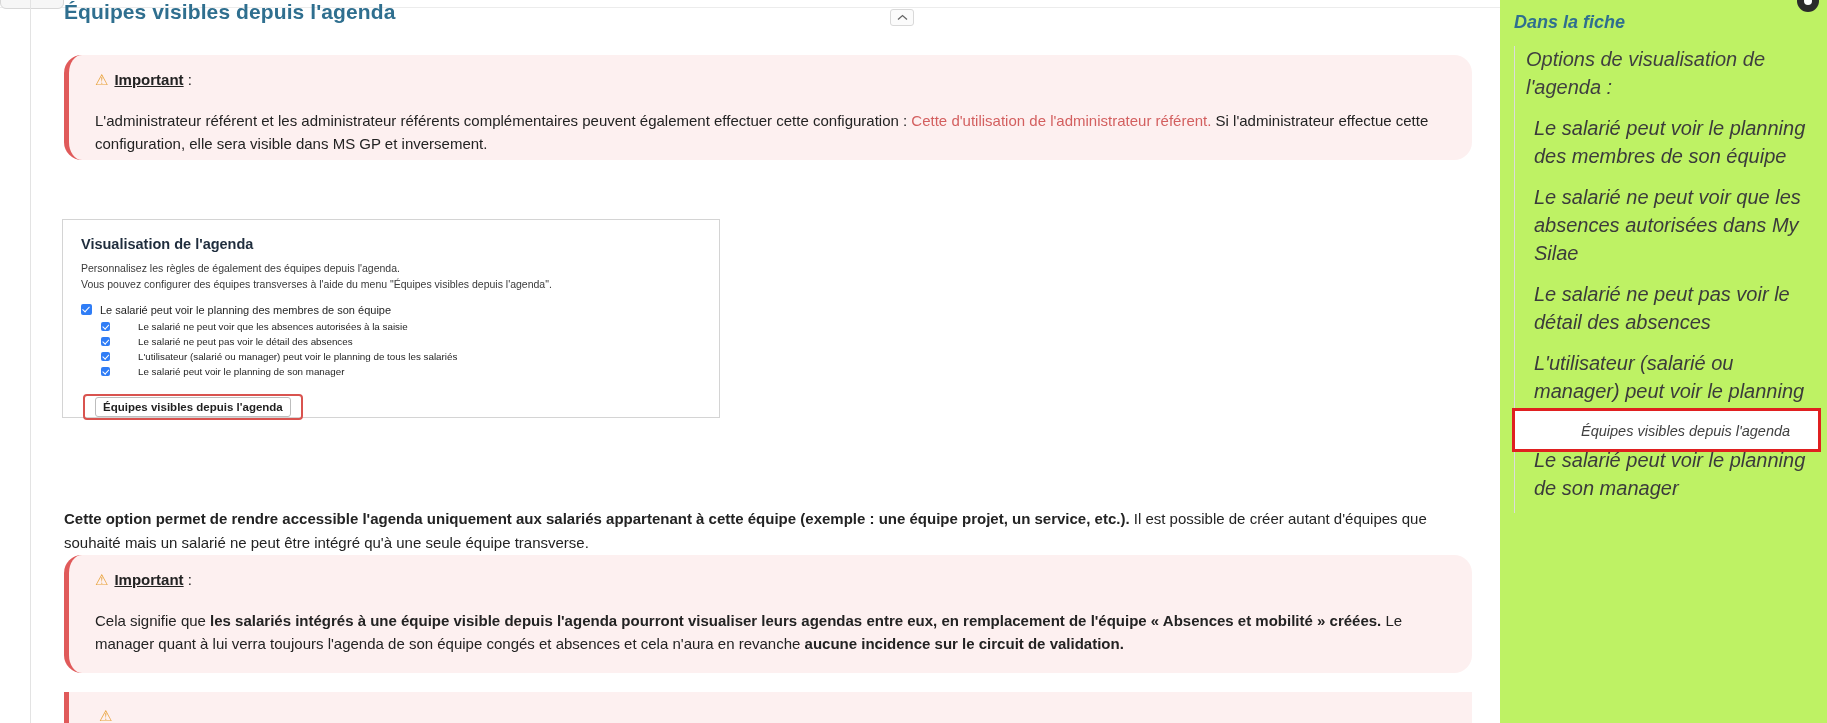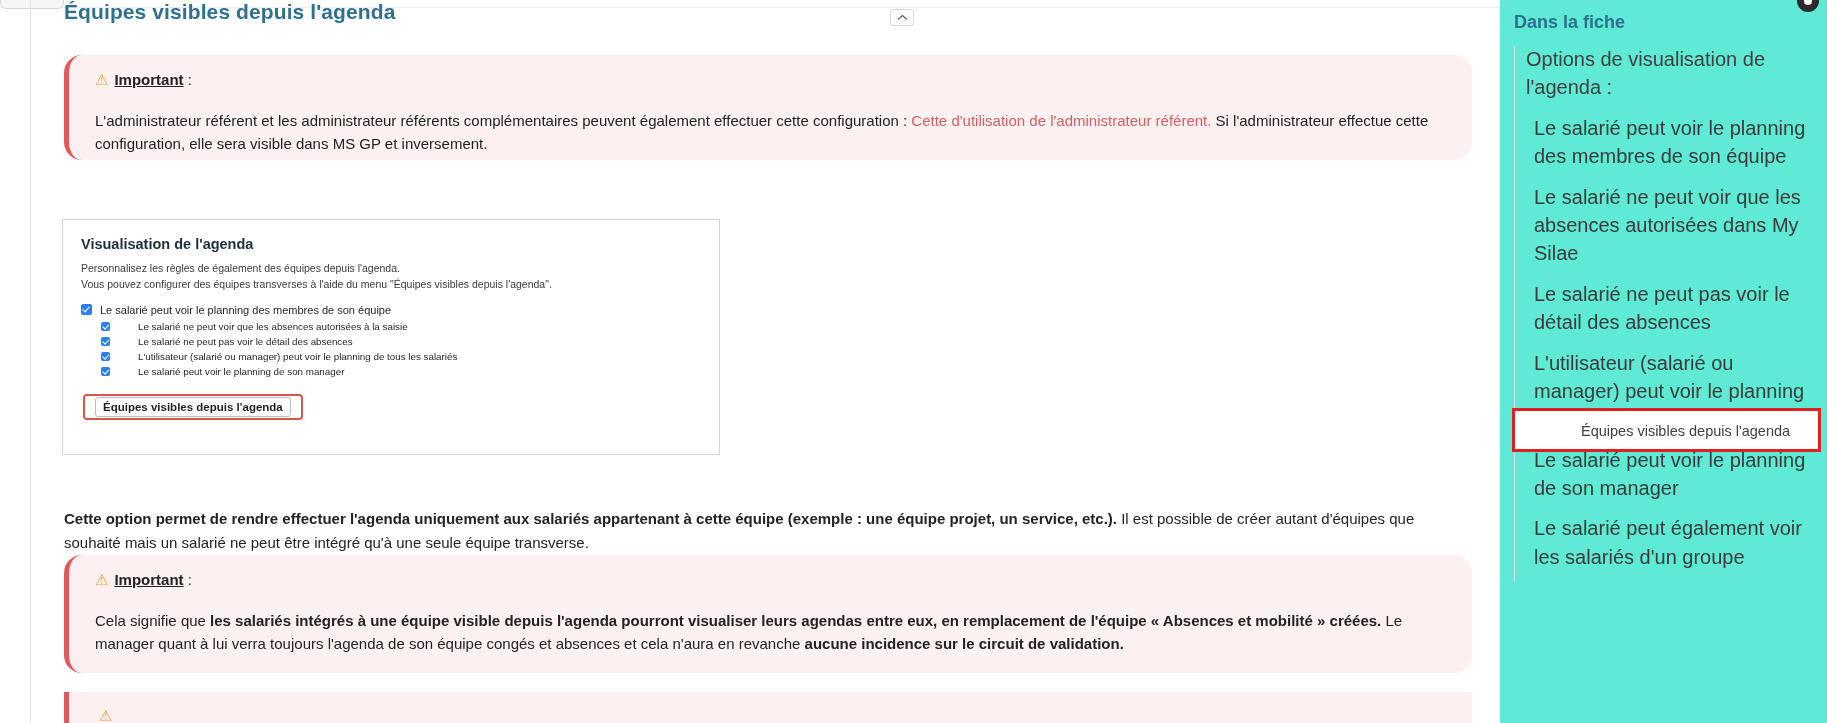--- a/index.html
+++ b/index.html
@@ -25,21 +25,22 @@
     flex-direction: row;
   }
   .article-col {
     width: 1500px;
     position: relative;
     padding: 0 0 0 0;
   }
   .aside-col {
     flex: 1;
     position: relative;
-    background: #5eead4;
+    background: #bef264;
+    font-style: italic;
   }
 
   
   .content-left-rule {
     position: absolute;
     left: 30px;
     top: 0;
     bottom: 0;
     width: 1px;
     background: #e3e3e3;
@@ -106,21 +107,21 @@
 
   #callout-1 { left: 64px; top: 55px; width: 1408px; height: 105px; }
   #callout-2 { left: 64px; top: 555px; width: 1408px; height: 118px; }
 
   
   .figure {
     position: absolute;
     left: 62px;
     top: 219px;
     width: 658px;
-    height: 236px;
+    height: 199px;
     border: 1px solid #d4d4d4;
     background: #ffffff;
     padding: 14px 16px 10px 16px;
   }
   .fig-title {
     font-size: 14.5px;
     font-weight: 700;
     color: #1f2d3d;
     margin: 2px 0 9px 2px;
   }
@@ -349,21 +350,21 @@
         <span class="cb"></span>
         <span>Le salarié peut voir le planning de son manager</span>
       </div>
 
       <div class="fig-btn">
         <span class="fig-btn-inner">Équipes visibles depuis l'agenda</span>
       </div>
     </div>
 
     <p class="body-par">
-      <b>Cette option permet de rendre effectuer l'agenda uniquement aux salariés appartenant à cette équipe (exemple : une équipe projet, un service, etc.).</b><span> Il est possible de créer autant d'équipes que souhaité mais un salarié ne peut être intégré qu'à une seule équipe transverse.</span>
+      <b>Cette option permet de rendre accessible l'agenda uniquement aux salariés appartenant à cette équipe (exemple : une équipe projet, un service, etc.).</b><span> Il est possible de créer autant d'équipes que souhaité mais un salarié ne peut être intégré qu'à une seule équipe transverse.</span>
     </p>
 
     <div class="callout" id="callout-2">
       <div class="imp-line">
         <span class="warn">⚠</span><b>Important</b><span> :</span>
       </div>
       <p><span>Cela signifie que </span><b>les salariés intégrés à une équipe visible depuis l'agenda pourront visualiser leurs agendas entre eux, en remplacement de l'équipe « Absences et mobilité » créées.</b><span> Le manager quant à lui verra toujours l'agenda de son équipe congés et absences et cela n'aura en revanche </span><b>aucune incidence sur le circuit de validation.</b></p>
     </div>
 
     <div class="callout-stub">
@@ -377,21 +378,20 @@
     <div class="toc">
       <div class="toc-title">Dans la fiche</div>
       <div class="toc-rule"></div>
 
       <div class="toc-item">Options de visualisation de l'agenda :</div>
       <div class="toc-item lvl2">Le salarié peut voir le planning des membres de son équipe</div>
       <div class="toc-item lvl2">Le salarié ne peut voir que les absences autorisées dans My Silae</div>
       <div class="toc-item lvl2">Le salarié ne peut pas voir le détail des absences</div>
       <div class="toc-item lvl2">L'utilisateur (salarié ou manager) peut voir le planning de tous les salariés</div>
       <div class="toc-item lvl2">Le salarié peut voir le planning de son manager</div>
-      <div class="toc-item lvl2">Le salarié peut également voir les salariés d'un groupe</div>
     </div>
 
     <div class="toc-highlight">
       <span class="toc-hl-text">Équipes visibles depuis l'agenda</span>
     </div>
   </div>
 
 </div>
 
 </body></html>

